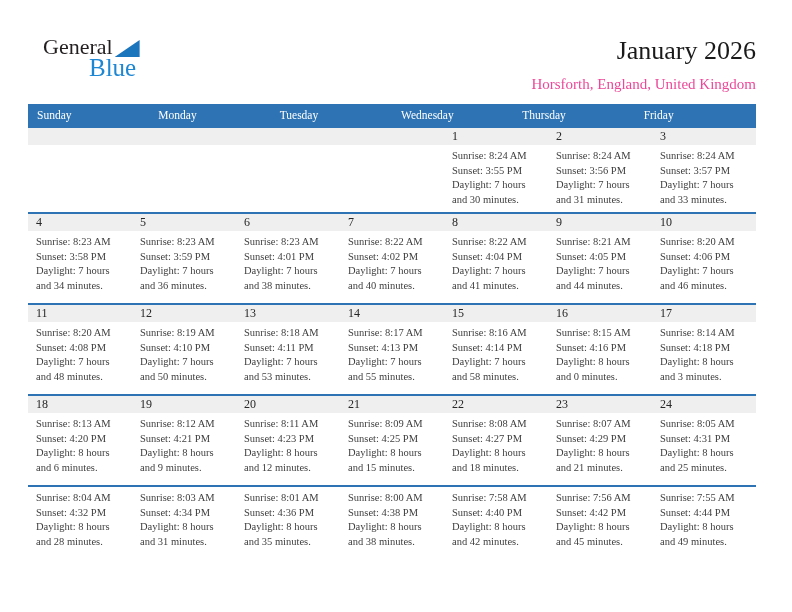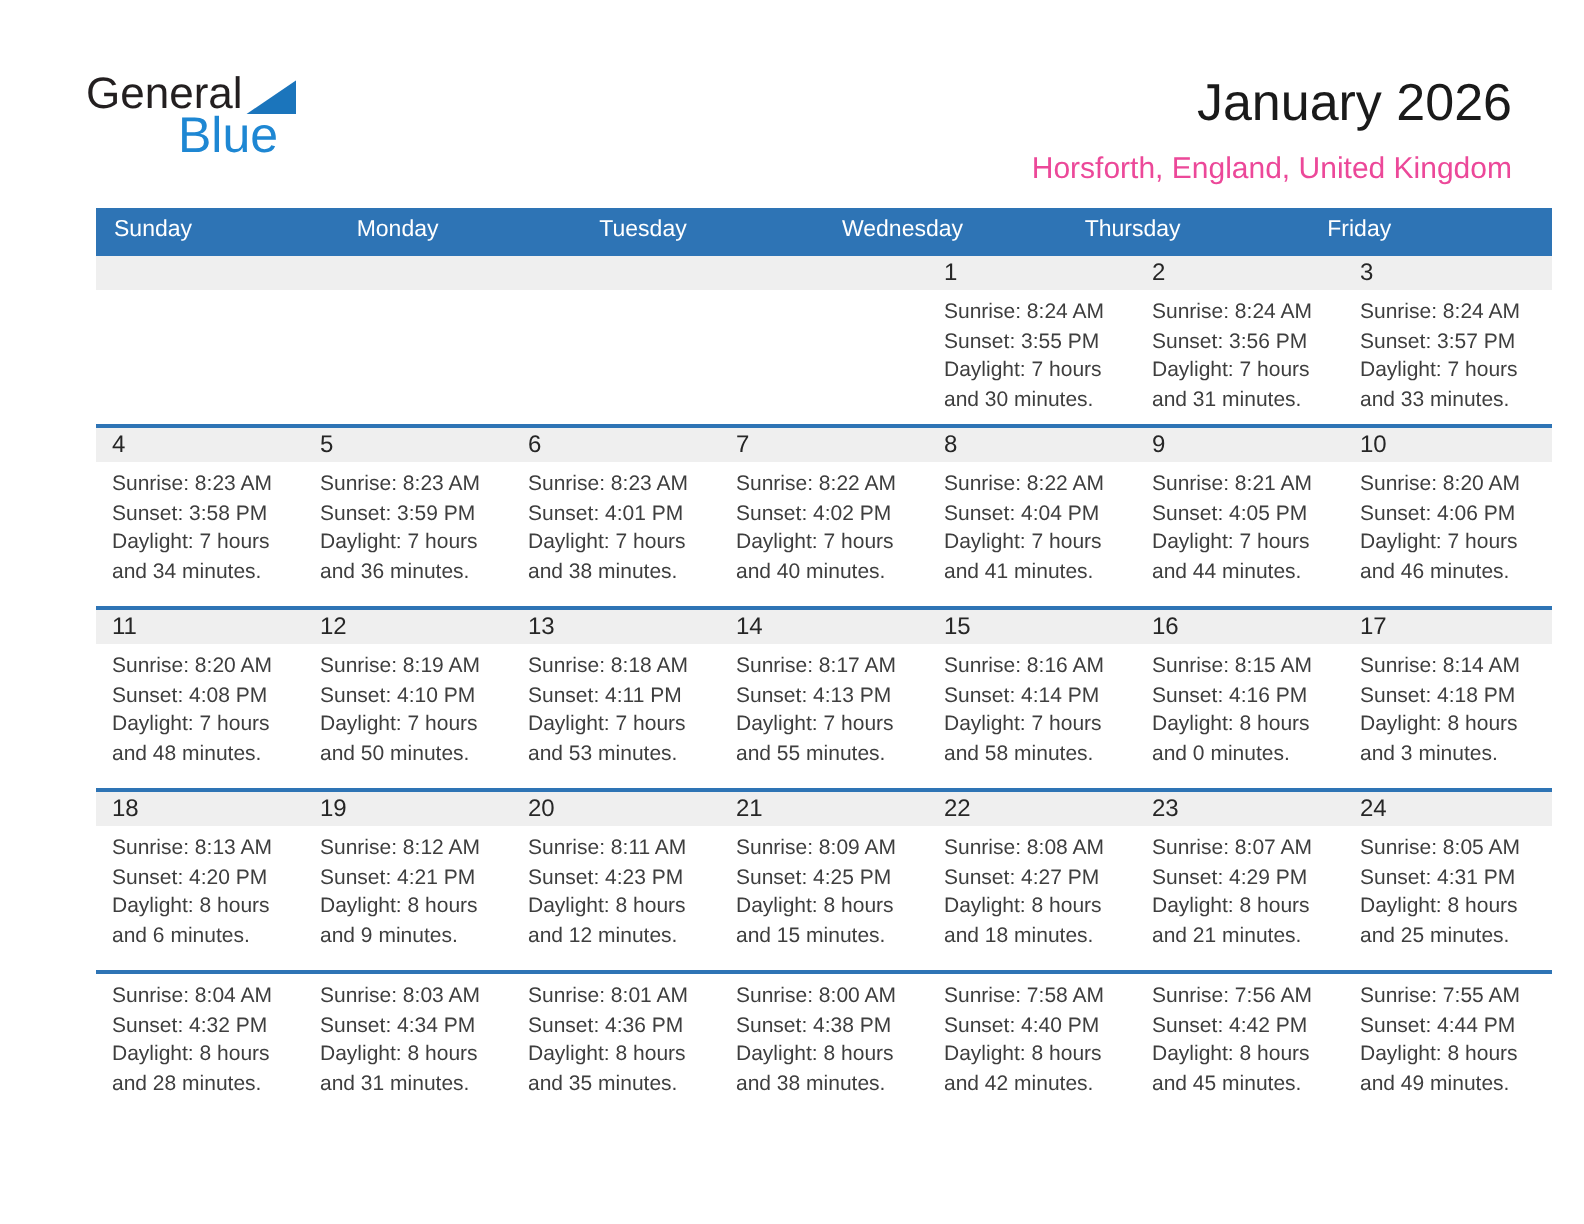--- a/index.html
+++ b/index.html
@@ -1,37 +1,37 @@
 <!DOCTYPE html>
 <html><head>
 <meta charset="utf-8">
 <style>
   * { margin:0; padding:0; box-sizing:border-box; }
   body { background:#fff; }
   .page {
     position:relative; width:792px; height:549px; background:#ffffff;
-    overflow:hidden; font-family:Liberation Sans, sans-serif;
+    overflow:hidden; font-family:Liberation Serif, serif;
   }
 
   
   .logo { position:absolute; left:43px; top:36px; }
   .logo-line1 { display:flex; align-items:flex-end; font-size:22px; color:#231f20; line-height:22px; }
   .logo-triangle {
     width:25px; height:17px; background:#1b75bc;
     clip-path:polygon(0 100%, 100% 0, 100% 100%);
     margin-left:2px; margin-bottom:1px;
   }
   .logo-line2 { font-size:25px; line-height:20px; color:#1e87d3; padding-left:46px; }
 
   
   .title { position:absolute; top:36px; right:36px; font-size:26px; color:#1a1a1a; white-space:nowrap; }
   .subtitle { position:absolute; top:76px; right:36px; font-size:15px; color:#ec4899; white-space:nowrap; }
 
   
-  .calendar { position:absolute; left:48px; top:104px; width:728px; }
+  .calendar { position:absolute; left:28px; top:104px; width:728px; }
   .weekday-row { display:flex; height:22px; background:#2e74b5; }
   .wd-cell { flex:1; color:#ffffff; font-size:11.5px; line-height:22px; padding-left:9px; overflow:hidden; }
 
   .week-row { border-top:2px solid #2e74b5; background:#ffffff; }
   .week-row.h1 { height:86px; }
   .week-row.hn { height:91px; }
 
   .num-band { display:flex; height:17px; background:#efefef; }
   .num-cell { flex:1; font-size:12px; line-height:17px; padding-left:8px; color:#262626; }
 

